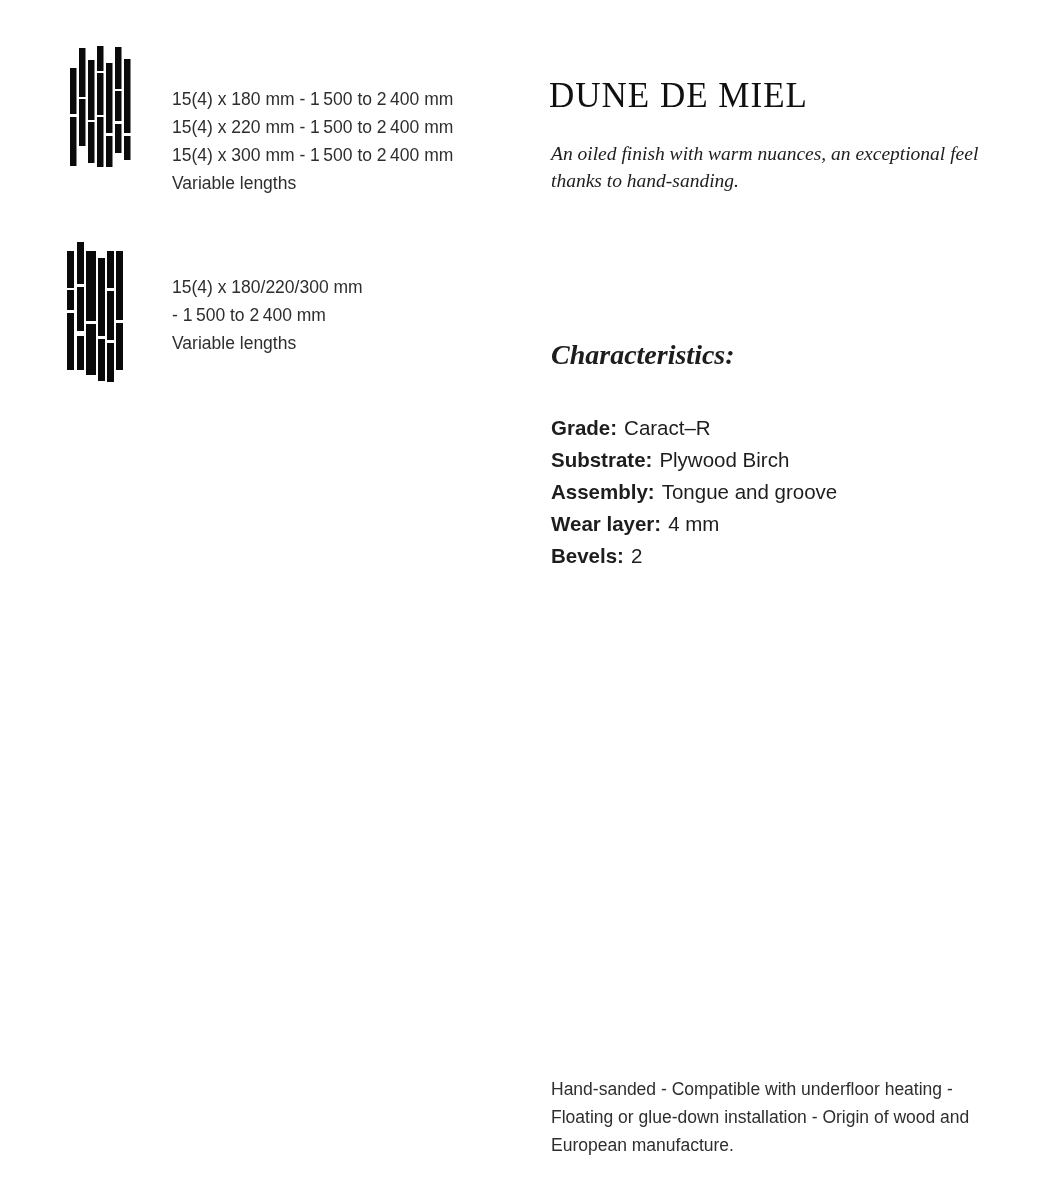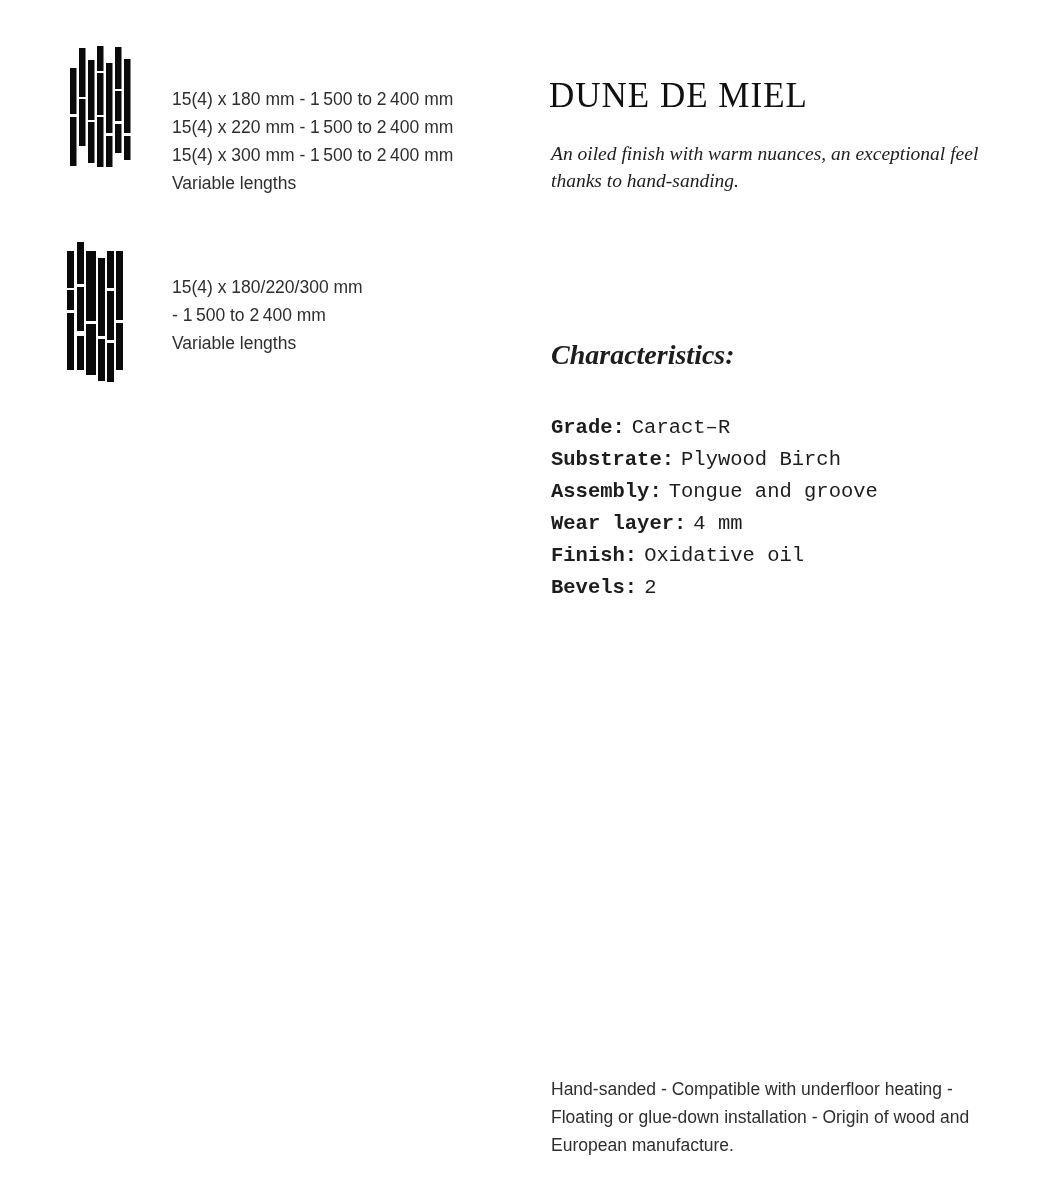--- a/index.html
+++ b/index.html
@@ -67,21 +67,21 @@
     margin: 0;
     font-family: "Liberation Serif", serif;
     font-style: italic;
     font-weight: 700;
     font-size: 28px;
     color: #1d1d1d;
   }
   .char-list {
     position: absolute;
     left: 551px; top: 412px;
-    font-family: Liberation Mono, monospace;
+    font-family: Liberation Sans, sans-serif;
     font-size: 20.5px;
     line-height: 32px;
     color: #1d1d1d;
   }
   .char-label { font-weight: 700; margin-right: 7px; }
 
   .footer-note {
     position: absolute;
     left: 551px; top: 1075px;
     width: 445px;
@@ -152,23 +152,20 @@
     <div class="char-row">
       <span class="char-label">Substrate:</span><span>Plywood Birch</span>
     </div>
     <div class="char-row">
       <span class="char-label">Assembly:</span><span>Tongue and groove</span>
     </div>
     <div class="char-row">
       <span class="char-label">Wear layer:</span><span>4 mm</span>
     </div>
     <div class="char-row">
-      <span class="char-label">Finish:</span><span>Oxidative oil</span>
-    </div>
-    <div class="char-row">
       <span class="char-label">Bevels:</span><span>2</span>
     </div>
   </div>
 
   <div class="footer-note">Hand-sanded - Compatible with underfloor heating -
 Floating or glue-down installation - Origin of wood and
 European manufacture.</div>
 
 </div>
 

